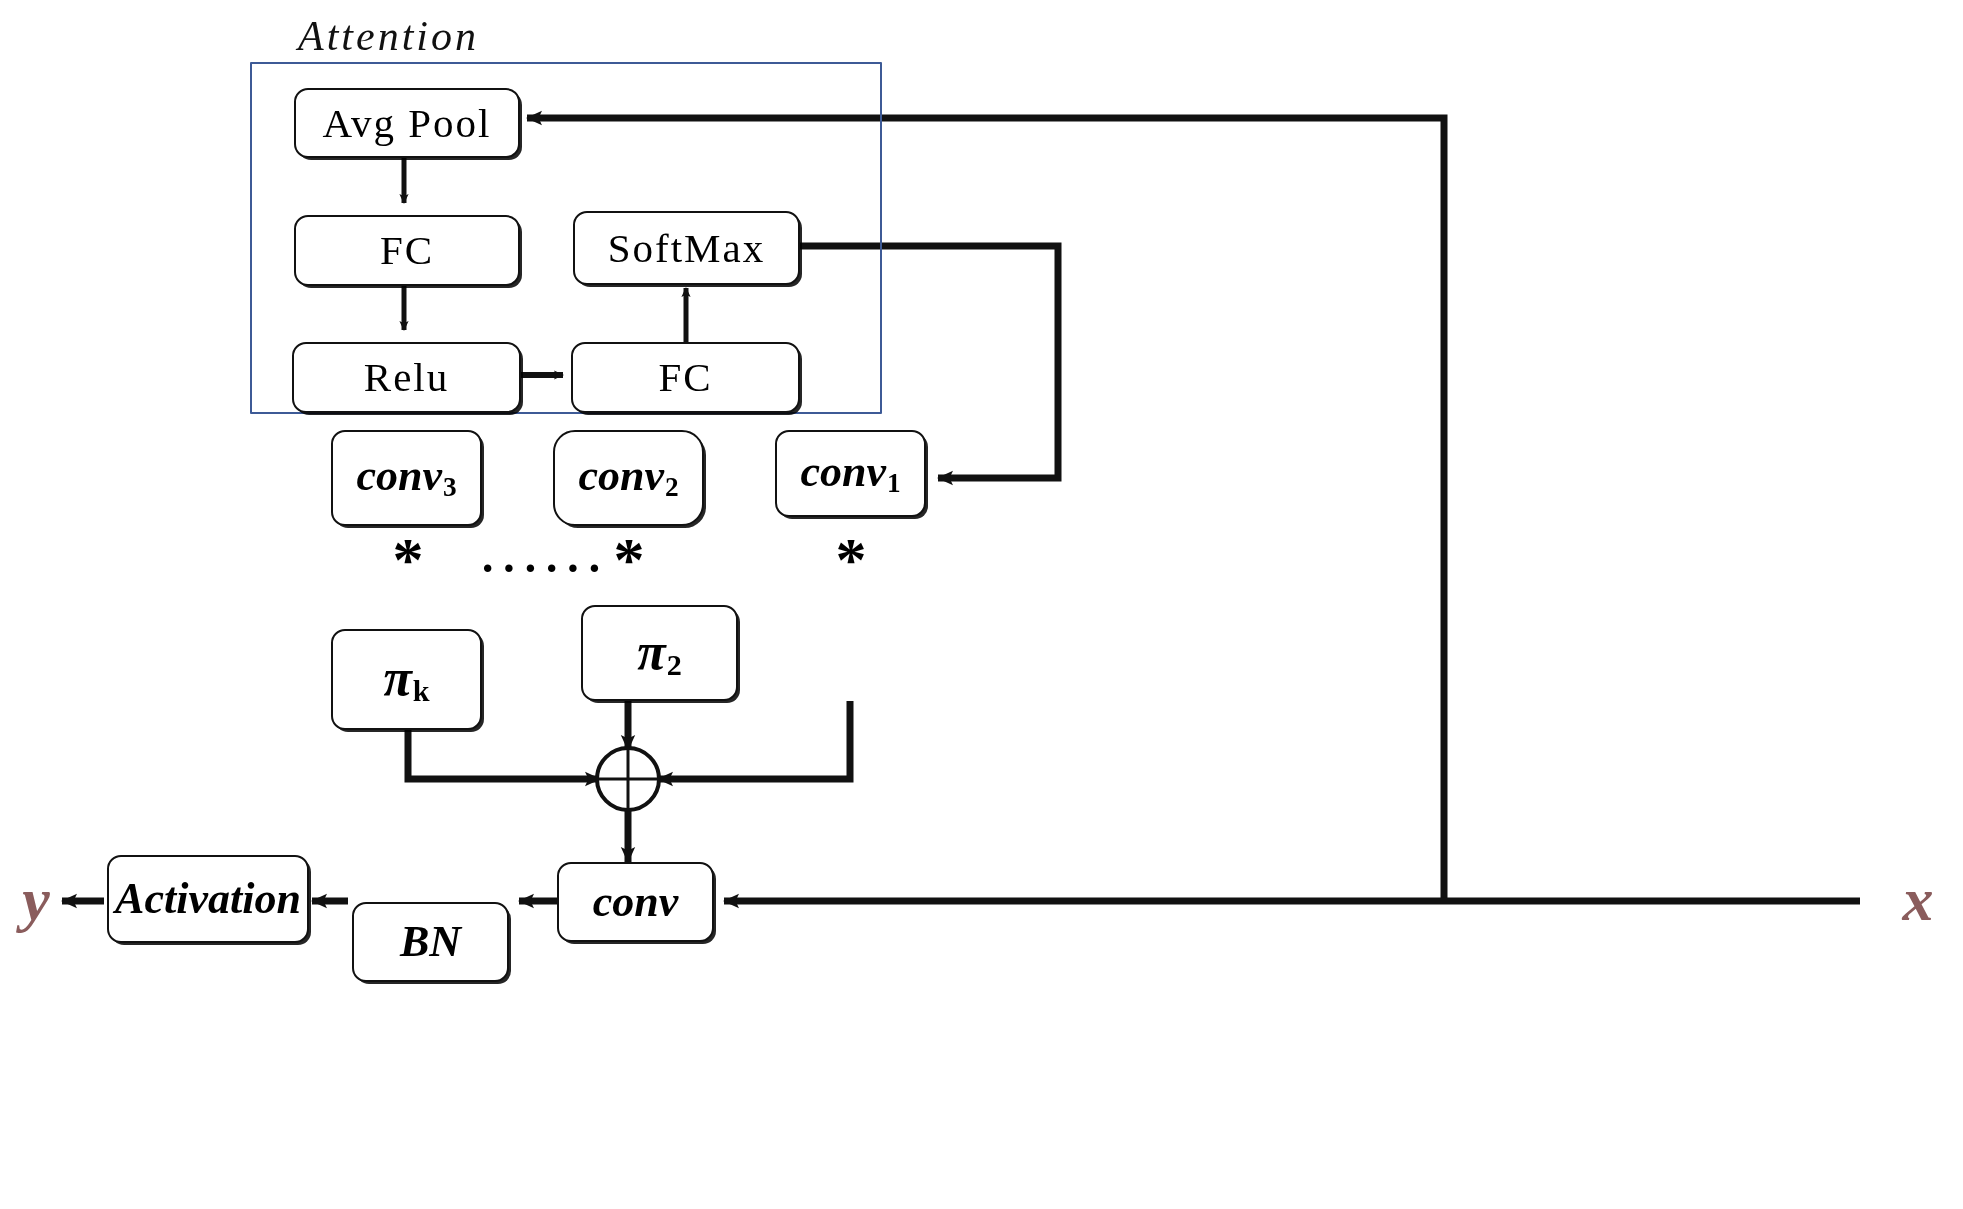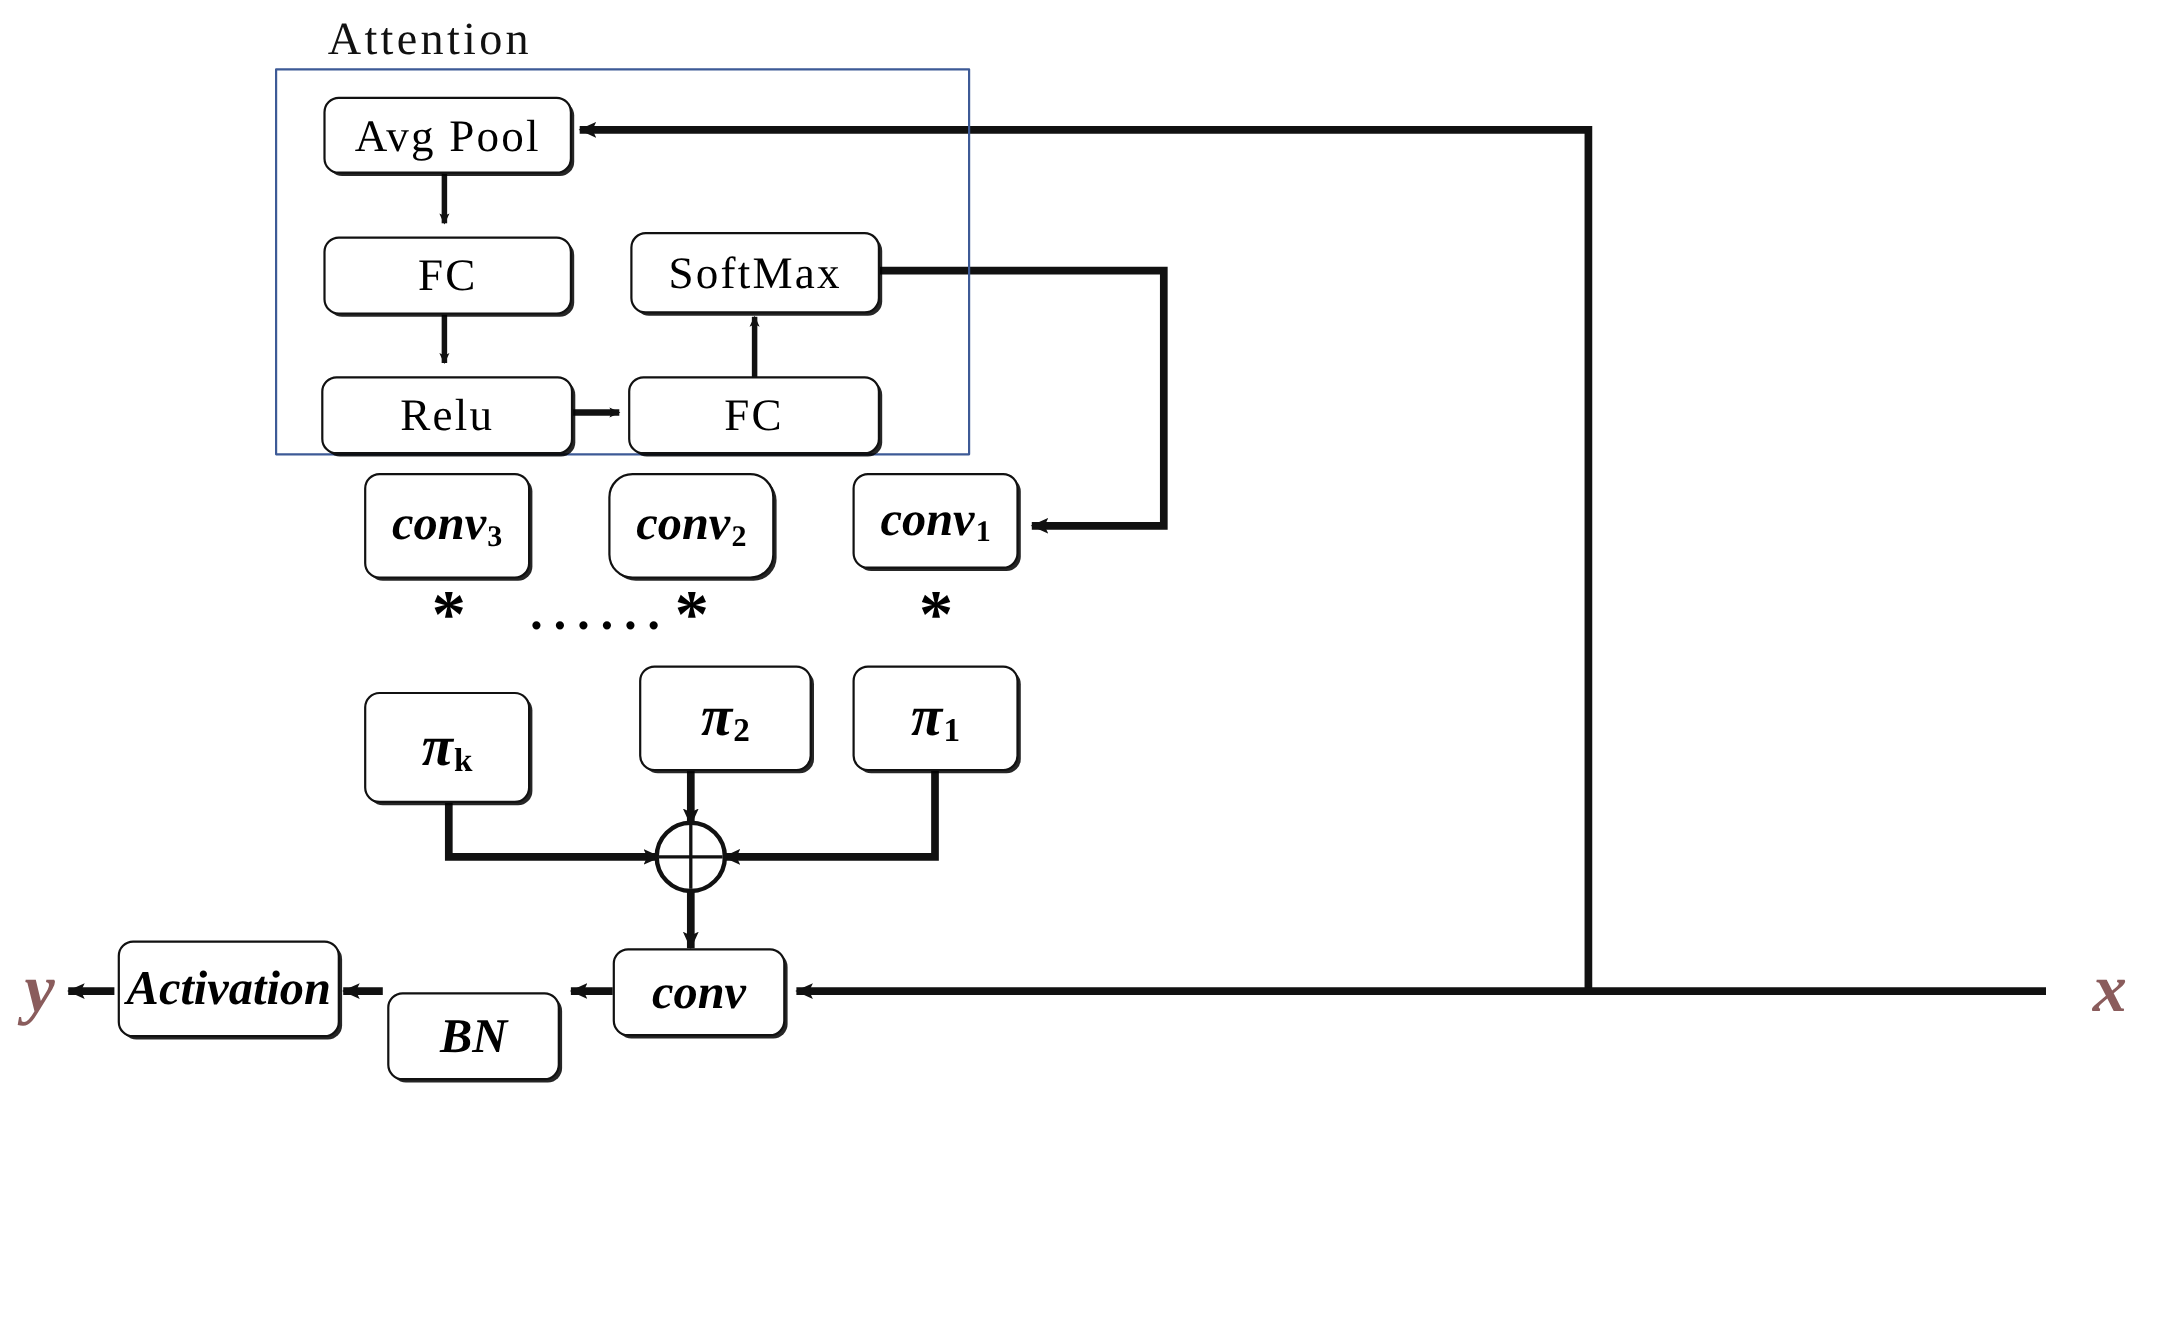--- a/index.html
+++ b/index.html
@@ -160,21 +160,21 @@
 
     <g>
       <circle cx="628" cy="779" r="31" fill="#ffffff" stroke="#111111" stroke-width="4"></circle>
       <line x1="628" y1="750" x2="628" y2="808" stroke="#111111" stroke-width="3"></line>
       <line x1="599" y1="779" x2="657" y2="779" stroke="#111111" stroke-width="3"></line>
     </g>
   </svg>
 
   <div id="attention-frame" style="left:250px;top:62px;width:632px;height:352px;"></div>
 
-  <div id="attention-title" style="left:298px;top:12px;">Attention</div>
+  <div id="attention-title" style="left:298px;top:12px;font-style:italic;">Attention</div>
 
   <div class="node plain" style="left:294px;top:88px;width:226px;height:70px;">
     <span class="lbl">Avg Pool</span>
   </div>
 
   <div class="node plain" style="left:294px;top:215px;width:226px;height:71px;">
     <span class="lbl">FC</span>
   </div>
 
   <div class="node plain" style="left:292px;top:342px;width:229px;height:71px;">
@@ -220,25 +220,20 @@
       <span>π</span><sub>k</sub>
     </span>
   </div>
 
   <div class="node math math-pi" style="left:581px;top:605px;width:157px;height:96px;">
     <span class="lbl">
       <span>π</span><sub>2</sub>
     </span>
   </div>
 
-  <div class="node math math-pi" style="left:775px;top:605px;width:151px;height:96px;">
-    <span class="lbl">
-      <span>π</span><sub>1</sub>
-    </span>
-  </div>
 
   <div class="node math" style="left:557px;top:862px;width:157px;height:80px;">
     <span class="lbl">conv</span>
   </div>
 
   <div class="node math" style="left:352px;top:862px;width:157px;height:80px;margin-top:40px;">
     <span class="lbl">BN</span>
   </div>
 
   <div class="node math" style="left:107px;top:855px;width:202px;height:88px;">

